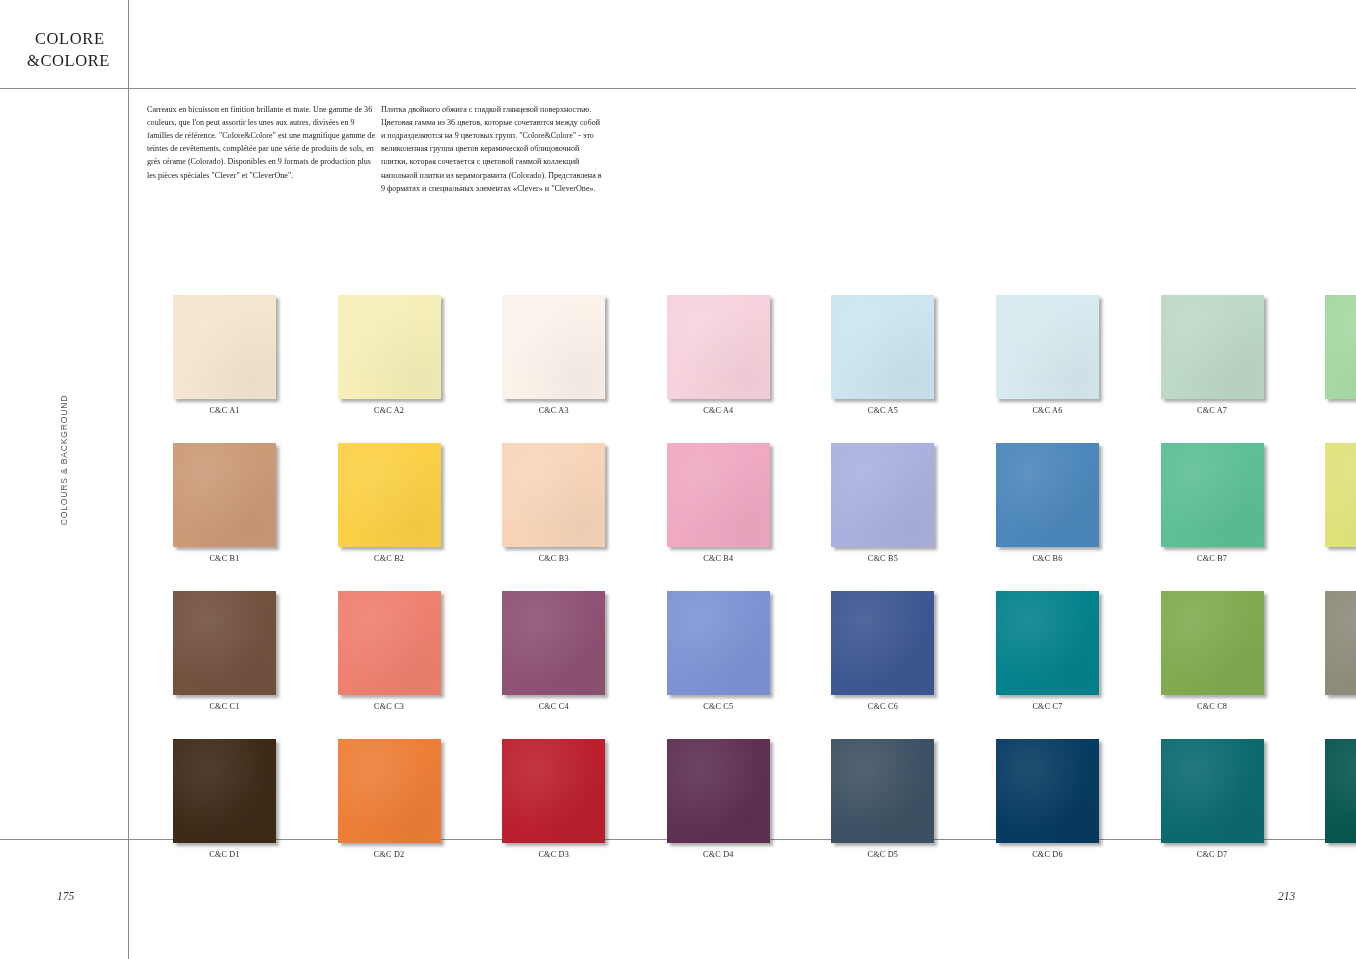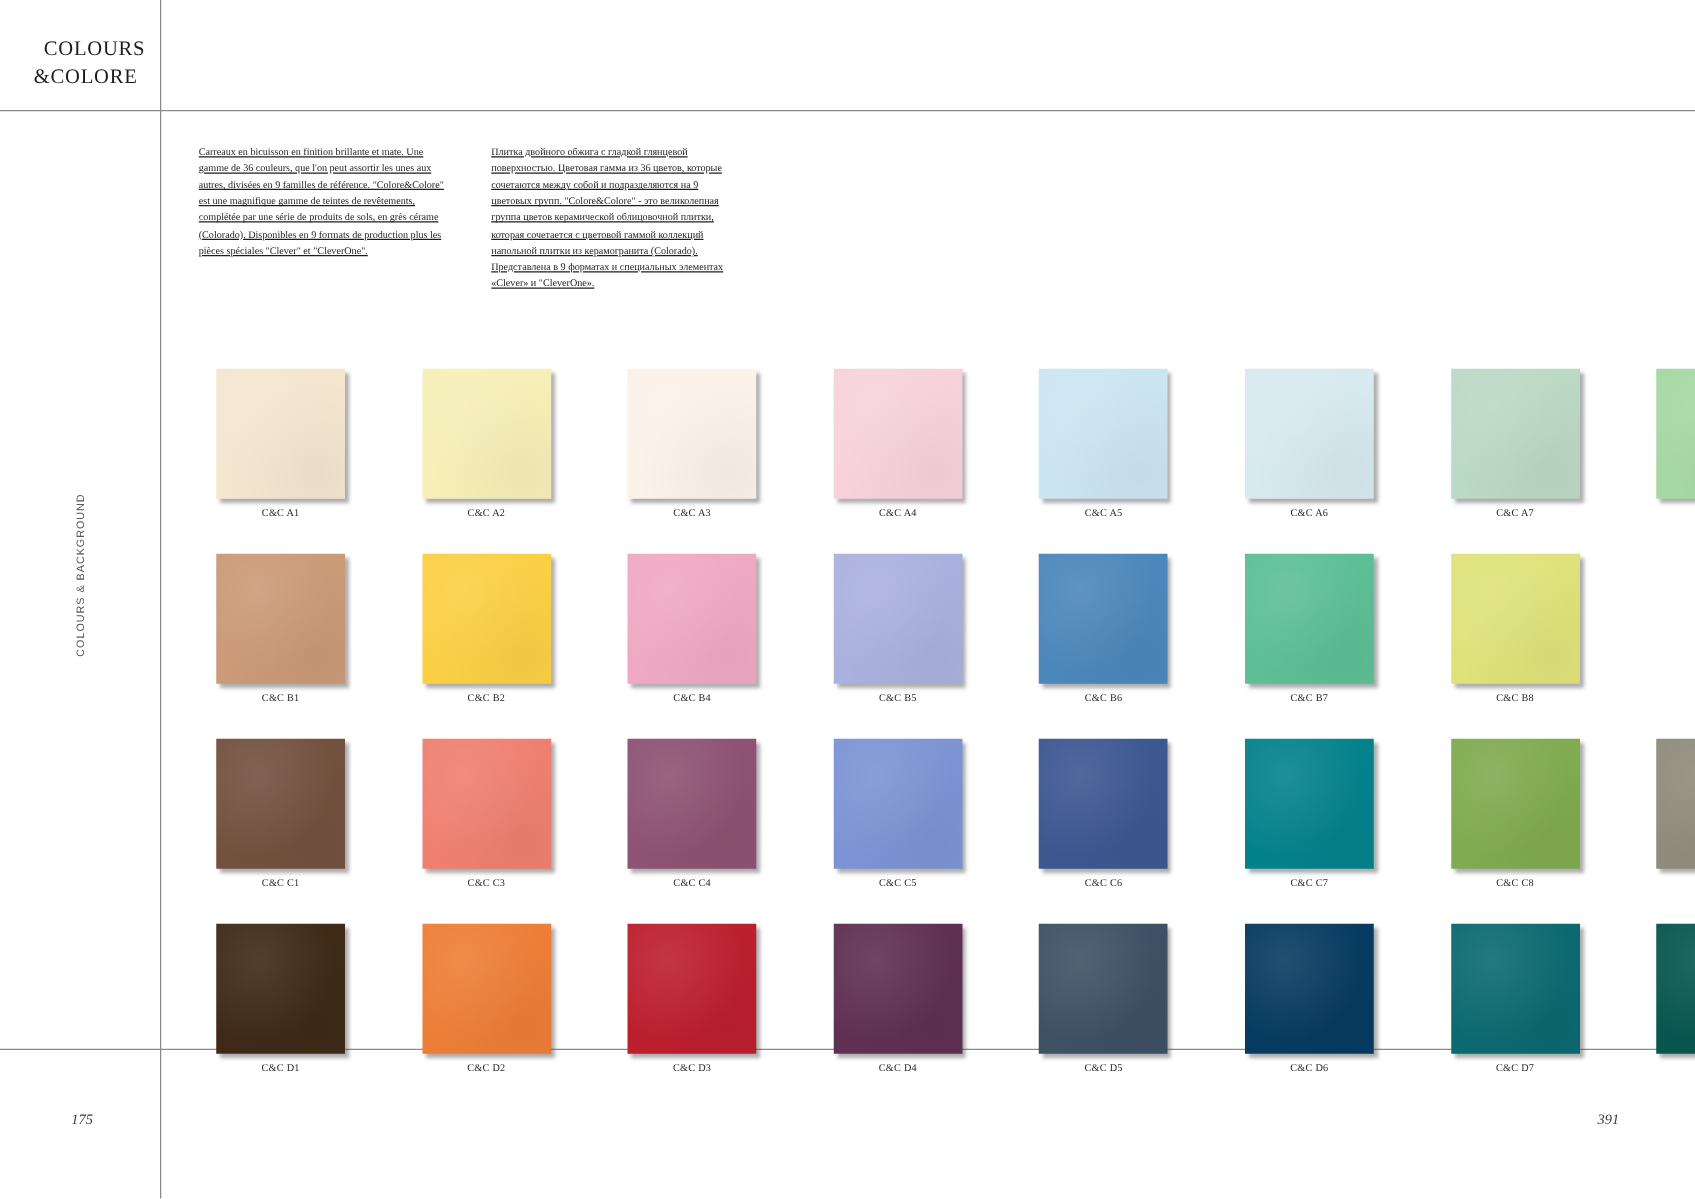--- a/index.html
+++ b/index.html
@@ -70,21 +70,21 @@
 
   
   .copy {
     position: absolute;
     top: 103px;
     font-family: "Liberation Serif", "DejaVu Serif", serif;
     font-size: 8.1px;
     line-height: 1.62;
     color: #1e1e1e;
   }
-  .copy p { margin: 12px; text-decoration: underline; }
+  .copy p { margin: 0; }
   .copy.fr { left: 147px; width: 228px; }
   .copy.ru { left: 381px; width: 222px; }
 
   
   .grid {
     position: absolute;
     left: 146px;
     top: 295px;
     width: 1196px;
   }
@@ -142,21 +142,21 @@
 </head>
 <body>
 
 <div id="page">
 
   <div class="rule-h top"></div>
   <div class="rule-h bottom"></div>
   <div class="rule-v gutter"></div>
 
   <div class="brand">
-    <span class="l1">COLOURS</span>
+    <span class="l1">COLORE</span>
     <span class="l2">&amp;COLORE</span>
   </div>
 
   <div class="sidelabel">COLOURS &amp; BACKGROUND</div>
 
   <div class="copy fr">
     <p>Carreaux en bicuisson en finition brillante et mate. Une gamme de 36 couleurs, que l'on peut assortir les unes aux autres, divisées en 9 familles de référence. "Colore&amp;Colore" est une magnifique gamme de teintes de revêtements, complétée par une série de produits de sols, en grès cérame (Colorado). Disponibles en 9 formats de production plus les pièces spéciales "Clever" et "CleverOne".</p>
   </div>
 
   <div class="copy ru">
@@ -205,20 +205,24 @@
       <div class="grid-row">
         <div class="cell">
           <div class="chip" style="background-color: rgb(203, 154, 119);"></div>
           <div class="chip-label">C&amp;C B1</div>
         </div>
         <div class="cell">
           <div class="chip" style="background-color: rgb(251, 208, 69);"></div>
           <div class="chip-label">C&amp;C B2</div>
         </div>
         <div class="cell">
+          <div class="chip" style="background-color: rgb(248, 213, 185);"></div>
+          <div class="chip-label">C&amp;C B3</div>
+        </div>
+        <div class="cell">
           <div class="chip" style="background-color: rgb(239, 169, 195);"></div>
           <div class="chip-label">C&amp;C B4</div>
         </div>
         <div class="cell">
           <div class="chip" style="background-color: rgb(170, 177, 222);"></div>
           <div class="chip-label">C&amp;C B5</div>
         </div>
         <div class="cell">
           <div class="chip" style="background-color: rgb(76, 135, 187);"></div>
           <div class="chip-label">C&amp;C B6</div>
@@ -300,15 +304,15 @@
           <div class="chip-label">C&amp;C D8</div>
         </div>
         <div class="cell">
           <div class="chip" style="background-color: rgb(47, 53, 39);"></div>
           <div class="chip-label">C&amp;C D9</div>
         </div>
       </div>
     </div>
 
   <div class="folio left">175</div>
-  <div class="folio right">391</div>
+  <div class="folio right">213</div>
 
 </div>
 
 </body></html>

